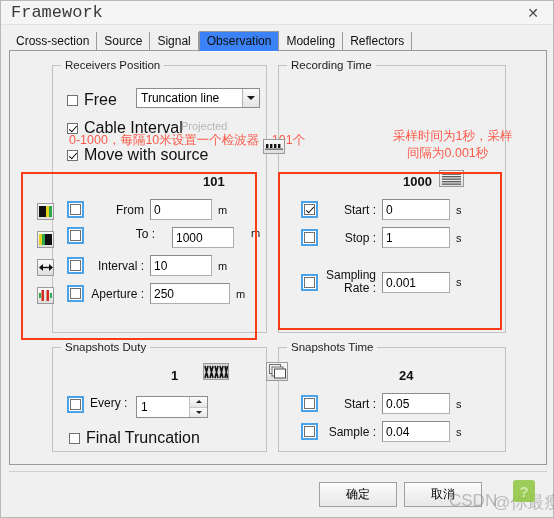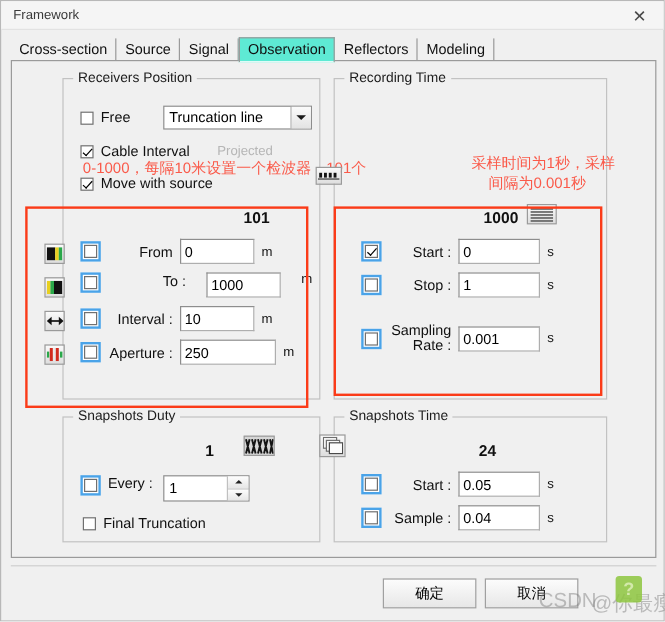--- a/index.html
+++ b/index.html
@@ -18,41 +18,41 @@
     position:absolute; left:0; top:0; width:554px; height:518px;
     background:#f0f0f0;
     border:1px solid #b8b8b8;
   }
   .titlebar {
     height:24px; background:#f5f5f5;
     border-bottom:1px solid #e2e2e2;
     display:flex; align-items:center;
     padding:0 6px 0 10px;
   }
-  .title-text { font-size:11px; color:#3a3a3a; flex:1; }
+  .title-text { font-size:17px; color:#3a3a3a; flex:1;font-family:Liberation Mono, monospace; }
   .close-btn {
     width:28px; height:22px; display:flex; align-items:center; justify-content:center;
     color:#4a4a4a; font-size:14px; line-height:1; cursor:pointer;
   }
   
   .tabstrip {
     position:absolute; left:8px; top:28px; width:538px; height:22px;
     display:flex; align-items:flex-end;
   }
   .tab {
     padding:2px 7px 3px 7px;
     font-size:12px;
     border-right:1px solid #9a9a9a;
     background:transparent;
     color:#101010;
     white-space:nowrap;
     cursor:pointer;
   }
   .tab.active {
-    background:#5eead4;
+    background:#3b82f6;
     border:1px solid #9a9a9a;
     border-bottom:1px solid #ffffff;
     margin-bottom:-1px;
     position:relative; z-index:3;
   }
   .tabpage {
     position:absolute; left:8px; top:49px; width:538px; height:415px;
     background:#f0f0f0;
     border:1px solid #9a9a9a;
   }
@@ -85,21 +85,21 @@
     width:11px; height:11px; border:1px solid #707070; background:#fff;
     position:relative;
   }
   .cbbig.checked .inner::after {
     content:"";
     position:absolute; left:3px; top:0px; width:3px; height:7px;
     border:solid #000; border-width:0 1.6px 1.6px 0;
     transform:rotate(42deg);
   }
   .cbrow { display:flex; align-items:center; gap:6px; }
-  .cblabel { font-size:12px; color:#101010; white-space:nowrap; }
+  .cblabel { font-size:16px; color:#101010; white-space:nowrap; }
   
   .tinput {
     background:#ffffff;
     border:1px solid #aeaeae;
     border-top:1px solid #8d8d8d;
     border-left:1px solid #8d8d8d;
     height:21px;
     padding:2px 3px;
     font-size:12px;
     font-family:"Liberation Sans","DejaVu Sans",sans-serif;
@@ -191,22 +191,22 @@
   <div class="titlebar">
     <div class="title-text">Framework</div>
     <div class="close-btn">✕</div>
   </div>
 
   <div class="tabstrip">
     <div class="tab">Cross-section</div>
     <div class="tab">Source</div>
     <div class="tab">Signal</div>
     <div class="tab active">Observation</div>
+    <div class="tab">Modeling</div>
     <div class="tab">Reflectors</div>
-    <div class="tab">Modeling</div>
   </div>
 
   <div class="tabpage">
 
     <div class="group" style="left:42px; top:14px; width:215px; height:268px;">
       <div class="glegend">Receivers Position</div>
 
       <div class="cbrow" style="position:absolute; left:14px; top:25px;">
         <span class="cb"></span>
         <span class="cblabel">Free</span>

